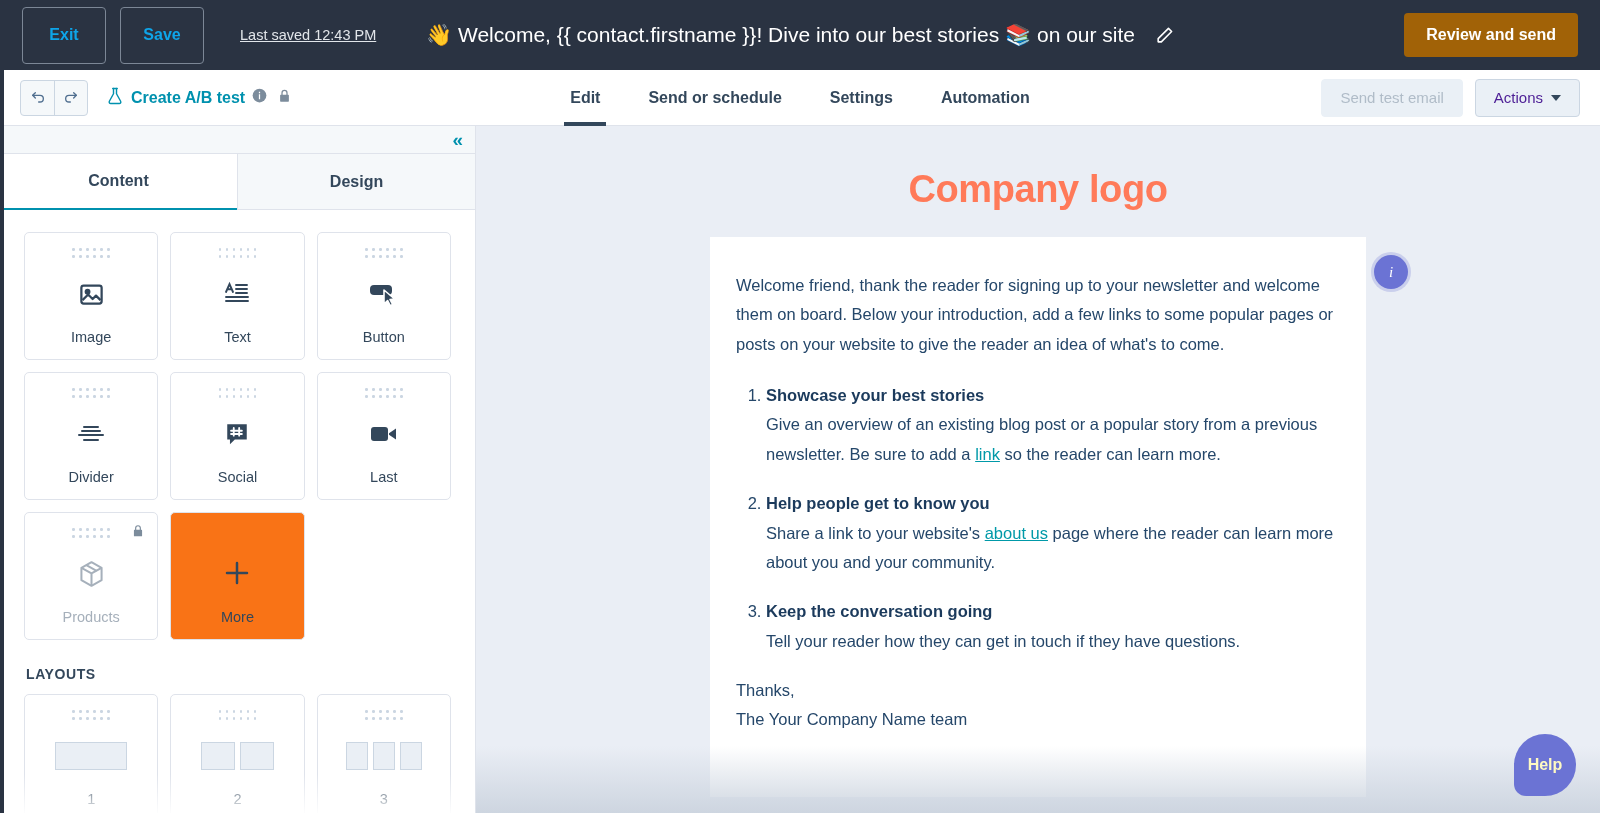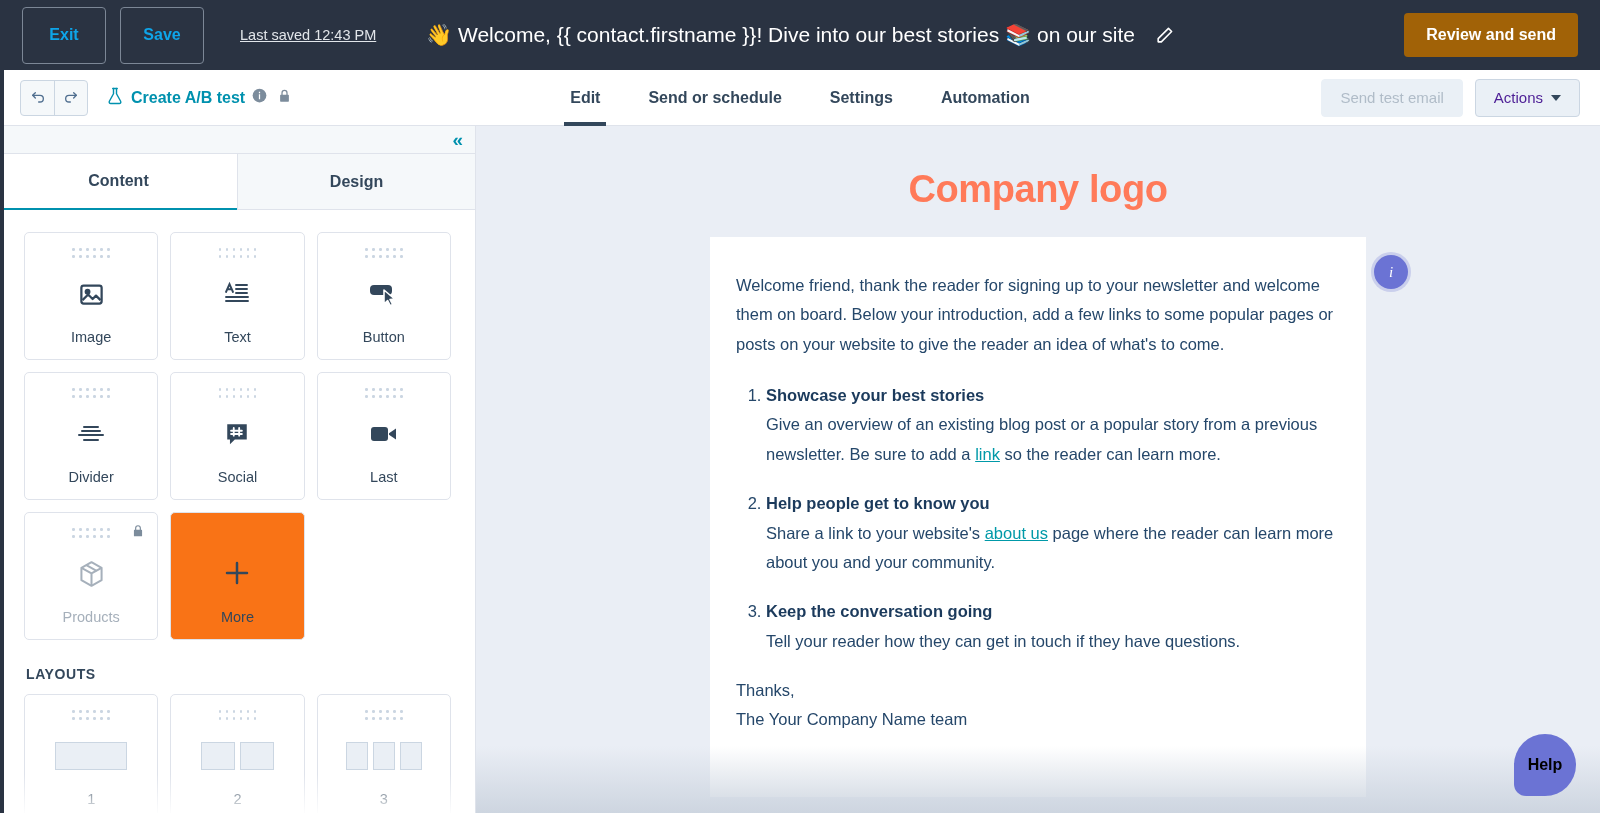--- a/index.html
+++ b/index.html
@@ -323,21 +323,21 @@
   .canvas-fade {
     position: absolute; left: 0; right: 0; bottom: 0; height: 70px;
     background: linear-gradient(to bottom, rgba(234,238,245,0), #ccd4df);
     pointer-events: none;
   }
   .help-btn {
     position: absolute;
     right: 24px; bottom: 20px;
     width: 62px; height: 62px;
     background: #6b73d4;
-    color: #000000;
+    color: #fef9c3;
     font-size: 16px; font-weight: bold;
     border-radius: 50% 50% 50% 12px;
     display: flex; align-items: center; justify-content: center;
     cursor: pointer;
     z-index: 5;
   }
   .win-edge-l { position:absolute; left:0; top:0; bottom:0; width:4px; background:#2a3342; z-index: 20; }
   .win-edge-b { position:absolute; left:0; right:0; bottom:0; height:3px; background:#ffffff; z-index: 20; }
 </style>
 </head>

